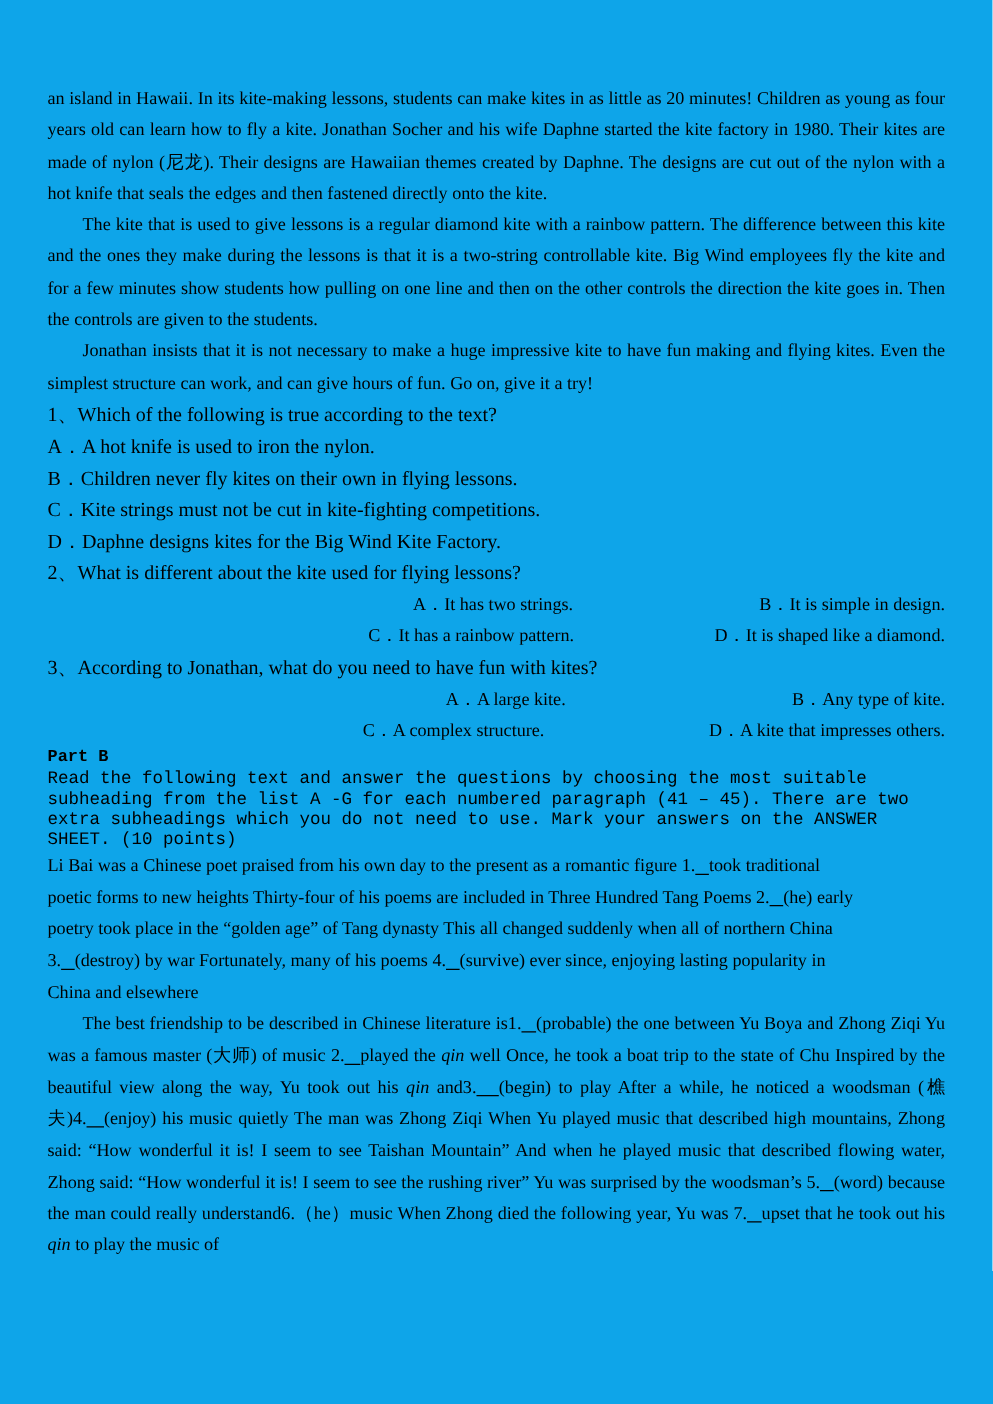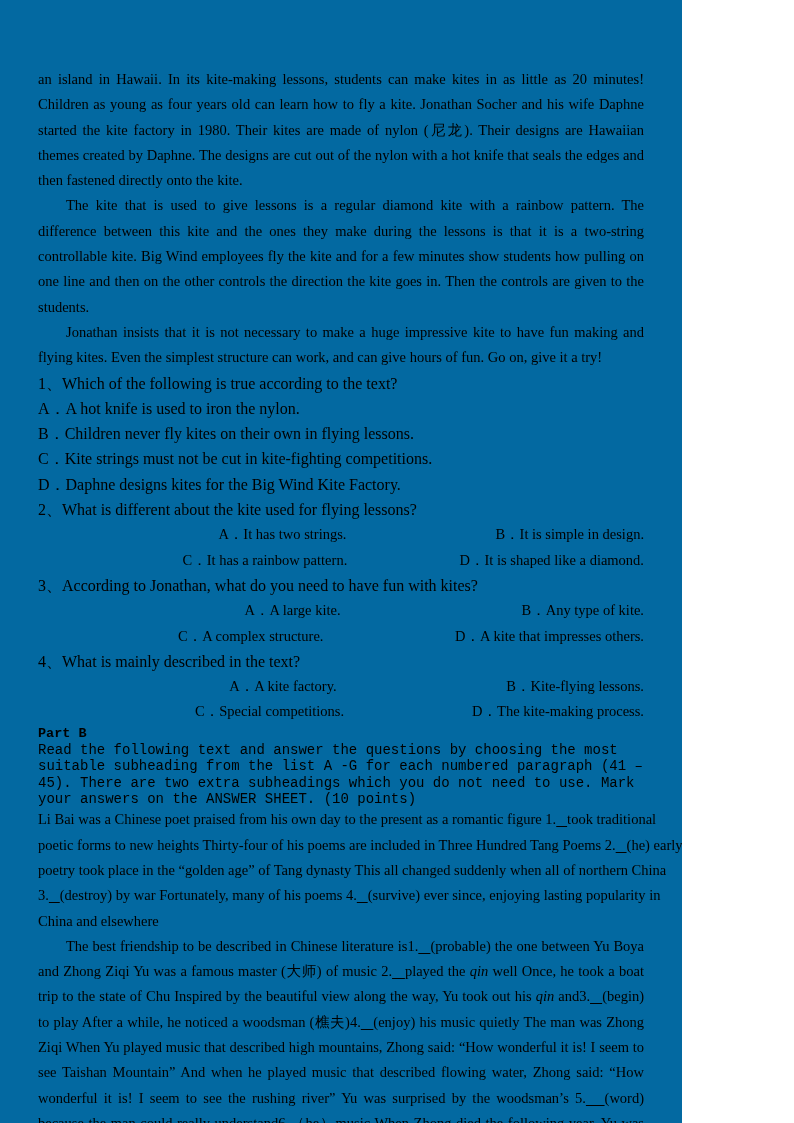--- a/index.html
+++ b/index.html
@@ -1,20 +1,20 @@
 <!DOCTYPE html>
 <html><head>
 <meta charset="utf-8">
 <style>
   * { box-sizing: border-box; margin: 0; padding: 0; }
   html, body { background: #ffffff; }
   .page {
-    width: 682px;
+    width: 794px;
     height: 1123px;
-    background: #0369a1;
+    background: #0ea5e9;
     color: #000000;
     font-family: "Liberation Serif", serif;
     overflow: hidden;
     position: relative;
   }
   .content {
     padding: 67px 38px 0 38px;
   }
   p { margin: 0; }
   .body-text {
@@ -88,31 +88,20 @@
       <div class="opt-row">
         <span class="col-a">A．A large kite.</span>
         <span>B．Any type of kite.</span>
       </div>
       <div class="opt-row">
         <span class="col-a">C．A complex structure.</span>
         <span>D．A kite that impresses others.</span>
       </div>
     </div>
 
-    <div>
-      <p class="line">4、What is mainly described in the text?</p>
-      <div class="opt-row">
-        <span class="col-a">A．A kite factory.</span>
-        <span>B．Kite-flying lessons.</span>
-      </div>
-      <div class="opt-row">
-        <span class="col-a">C．Special competitions.</span>
-        <span>D．The kite-making process.</span>
-      </div>
-    </div>
 
     <p class="mono-bold">Part B</p>
     <p class="mono">Read the following text and answer the questions by choosing the most suitable subheading from the list A -G for each numbered paragraph (41 – 45). There are two extra subheadings which you do not need to use. Mark your answers on the ANSWER SHEET. (10 points)</p>
 
     <p class="body-text cloze-indented"><span>Li Bai was a Chinese poet praised from his own day to the present as a romantic figure 1.</span><span class="u">&nbsp;&nbsp;&nbsp;</span><span>took traditional poetic forms to new heights Thirty-four of his poems are included in Three Hundred Tang Poems 2.</span><span class="u">&nbsp;&nbsp;&nbsp;</span><span>(he) early poetry took place in the “golden age” of Tang dynasty This all changed suddenly when all of northern China 3.</span><span class="u">&nbsp;&nbsp;&nbsp;</span><span>(destroy) by war Fortunately, many of his poems 4.</span><span class="u">&nbsp;&nbsp;&nbsp;</span><span>(survive) ever since, enjoying lasting popularity in China and elsewhere</span></p>
     <p class="body-text first-indent"><span>The best friendship to be described in Chinese literature is1.</span><span class="u">&nbsp;&nbsp;&nbsp;</span><span>(probable) the one between Yu Boya and Zhong Ziqi Yu was a famous master (大师) of music 2.</span><span class="u">&nbsp;&nbsp;&nbsp;</span><span>played the </span><span class="i">qin</span><span> well Once, he took a boat trip to the state of Chu Inspired by the beautiful view along the way, Yu took out his </span><span class="i">qin</span><span> and3.</span><span class="u">&nbsp;&nbsp;&nbsp;</span><span>(begin) to play After a while, he noticed a woodsman (樵夫)4.</span><span class="u">&nbsp;&nbsp;&nbsp;</span><span>(enjoy) his music quietly The man was Zhong Ziqi When Yu played music that described high mountains, Zhong said: “How wonderful it is! I seem to see Taishan Mountain” And when he played music that described flowing water, Zhong said: “How wonderful it is! I seem to see the rushing river” Yu was surprised by the woodsman’s 5.</span><span class="u">&nbsp;&nbsp;&nbsp;</span><span>(word) because the man could really understand6.（he）music When Zhong died the following year, Yu was 7.</span><span class="u">&nbsp;&nbsp;&nbsp;</span><span>upset that he took out his </span><span class="i">qin</span><span> to play the music of</span></p>
 
   </div>
 </div>
 

